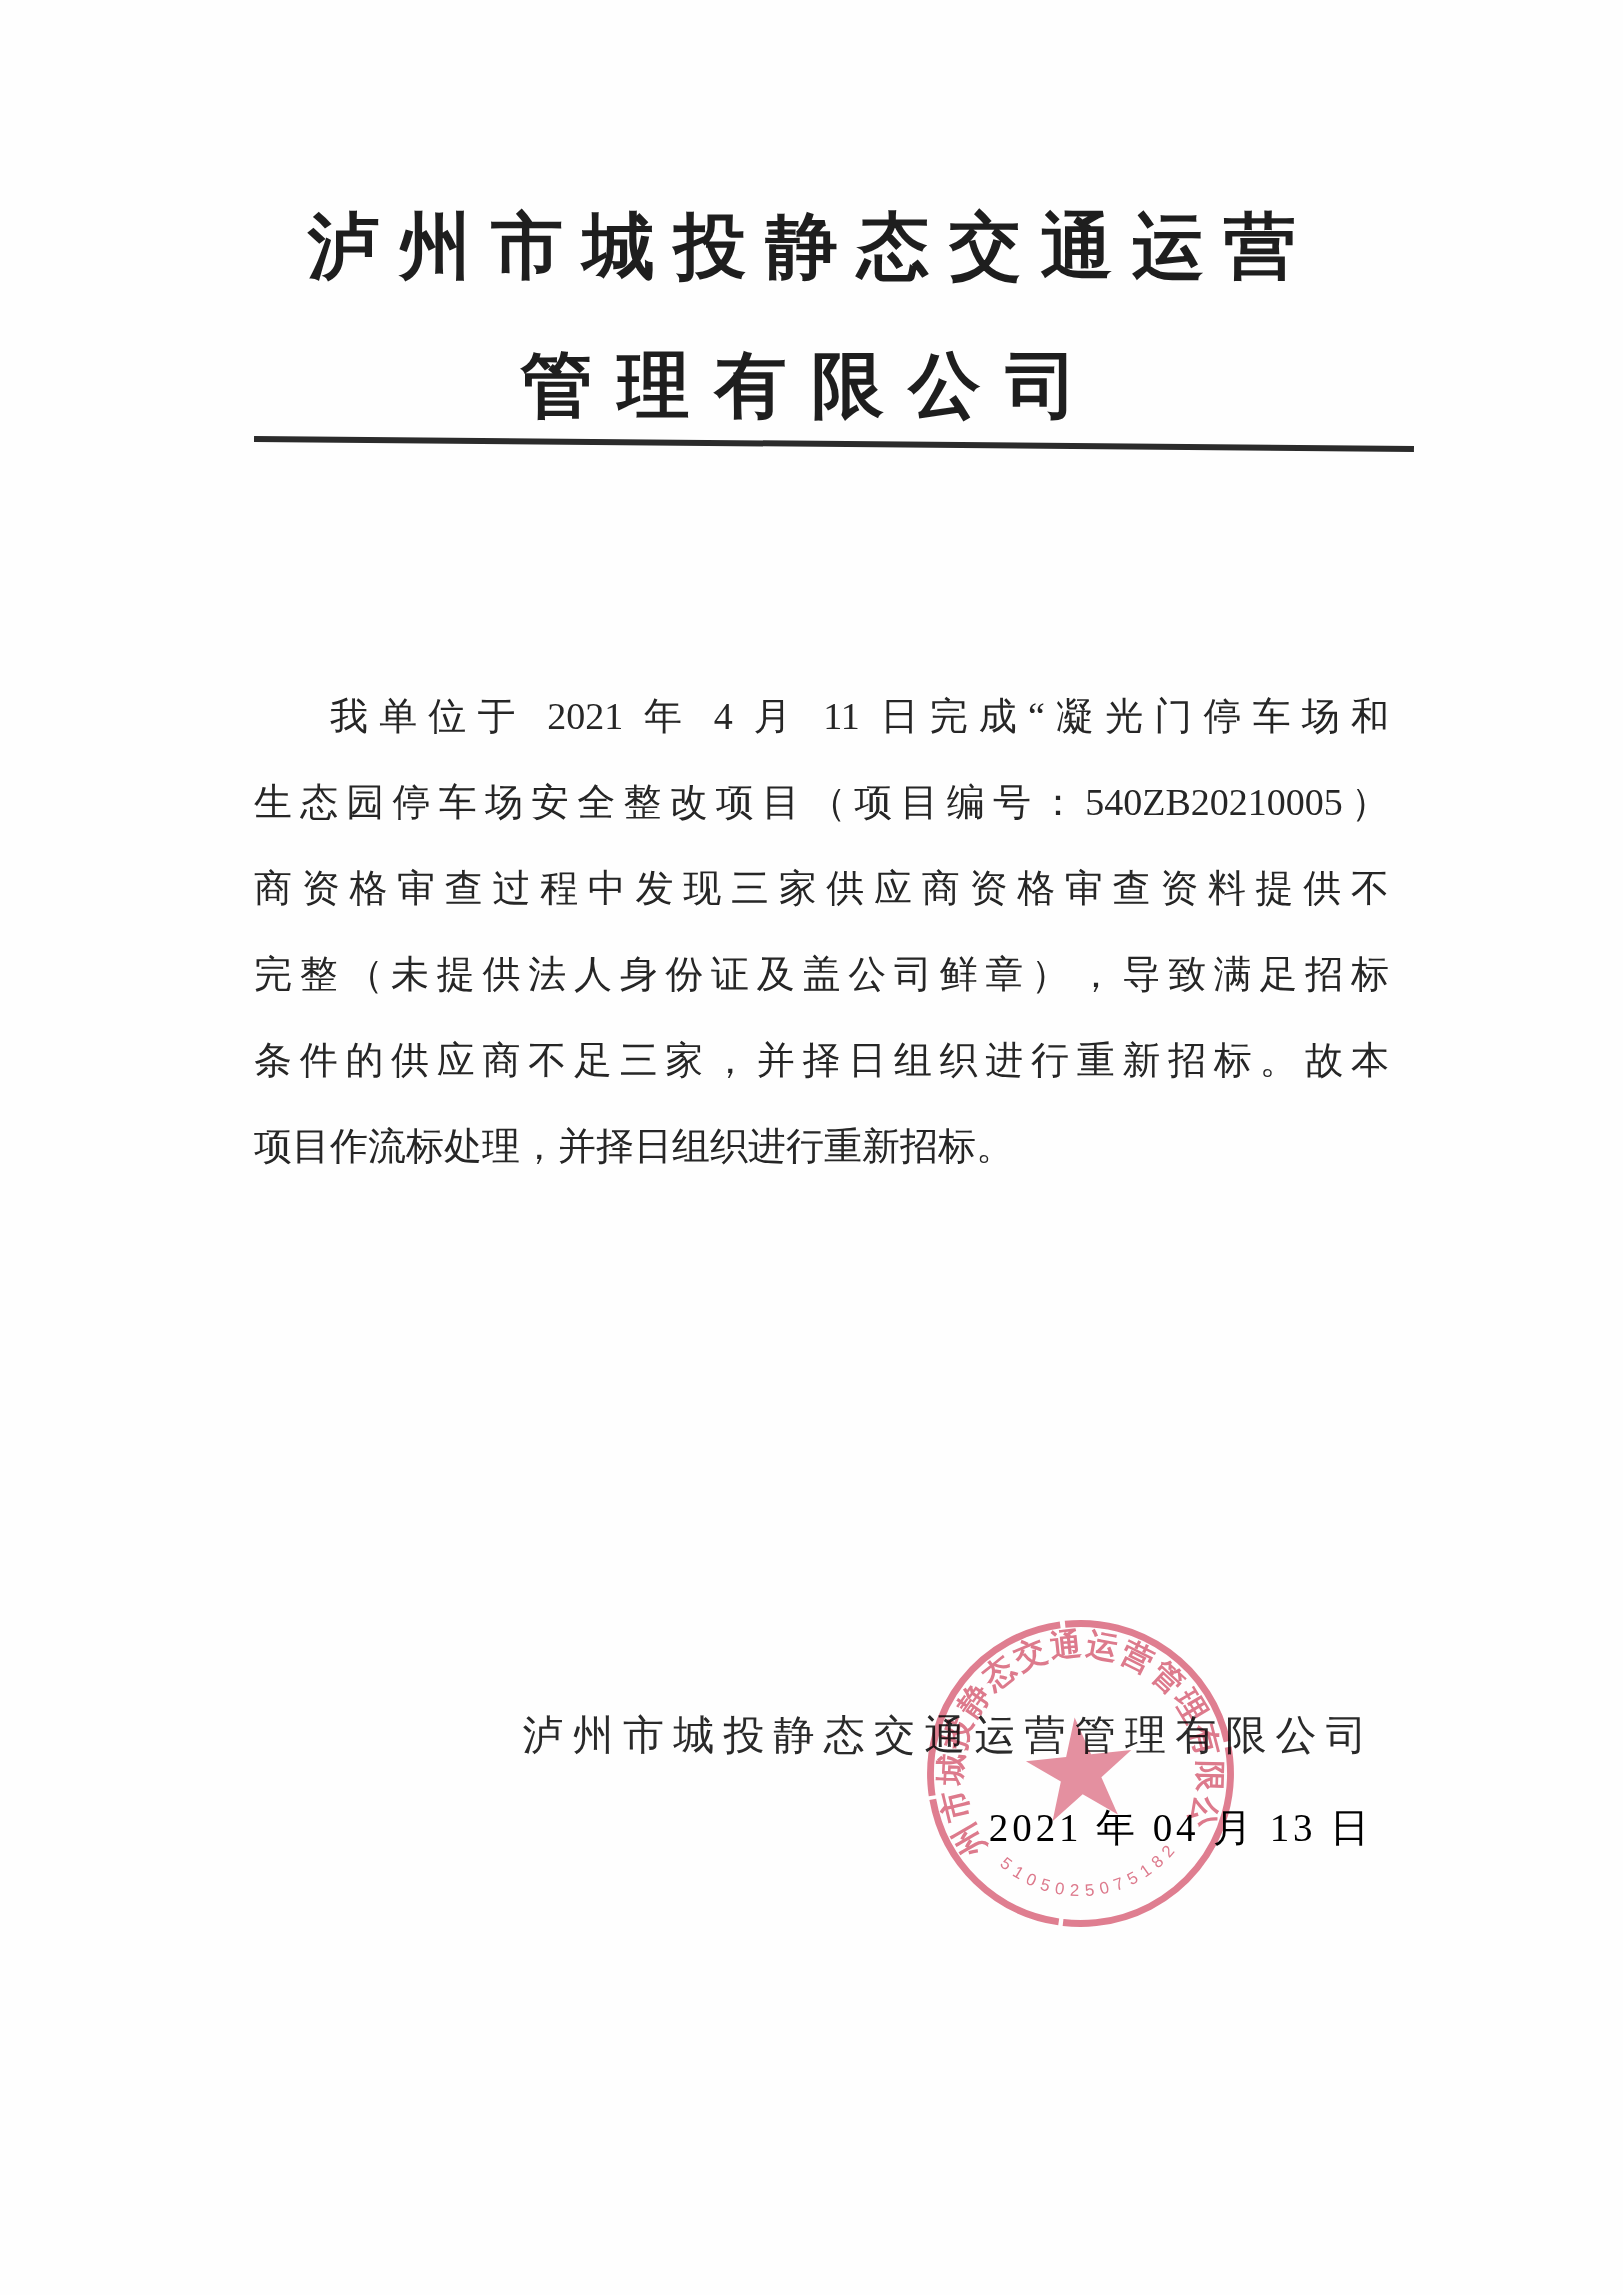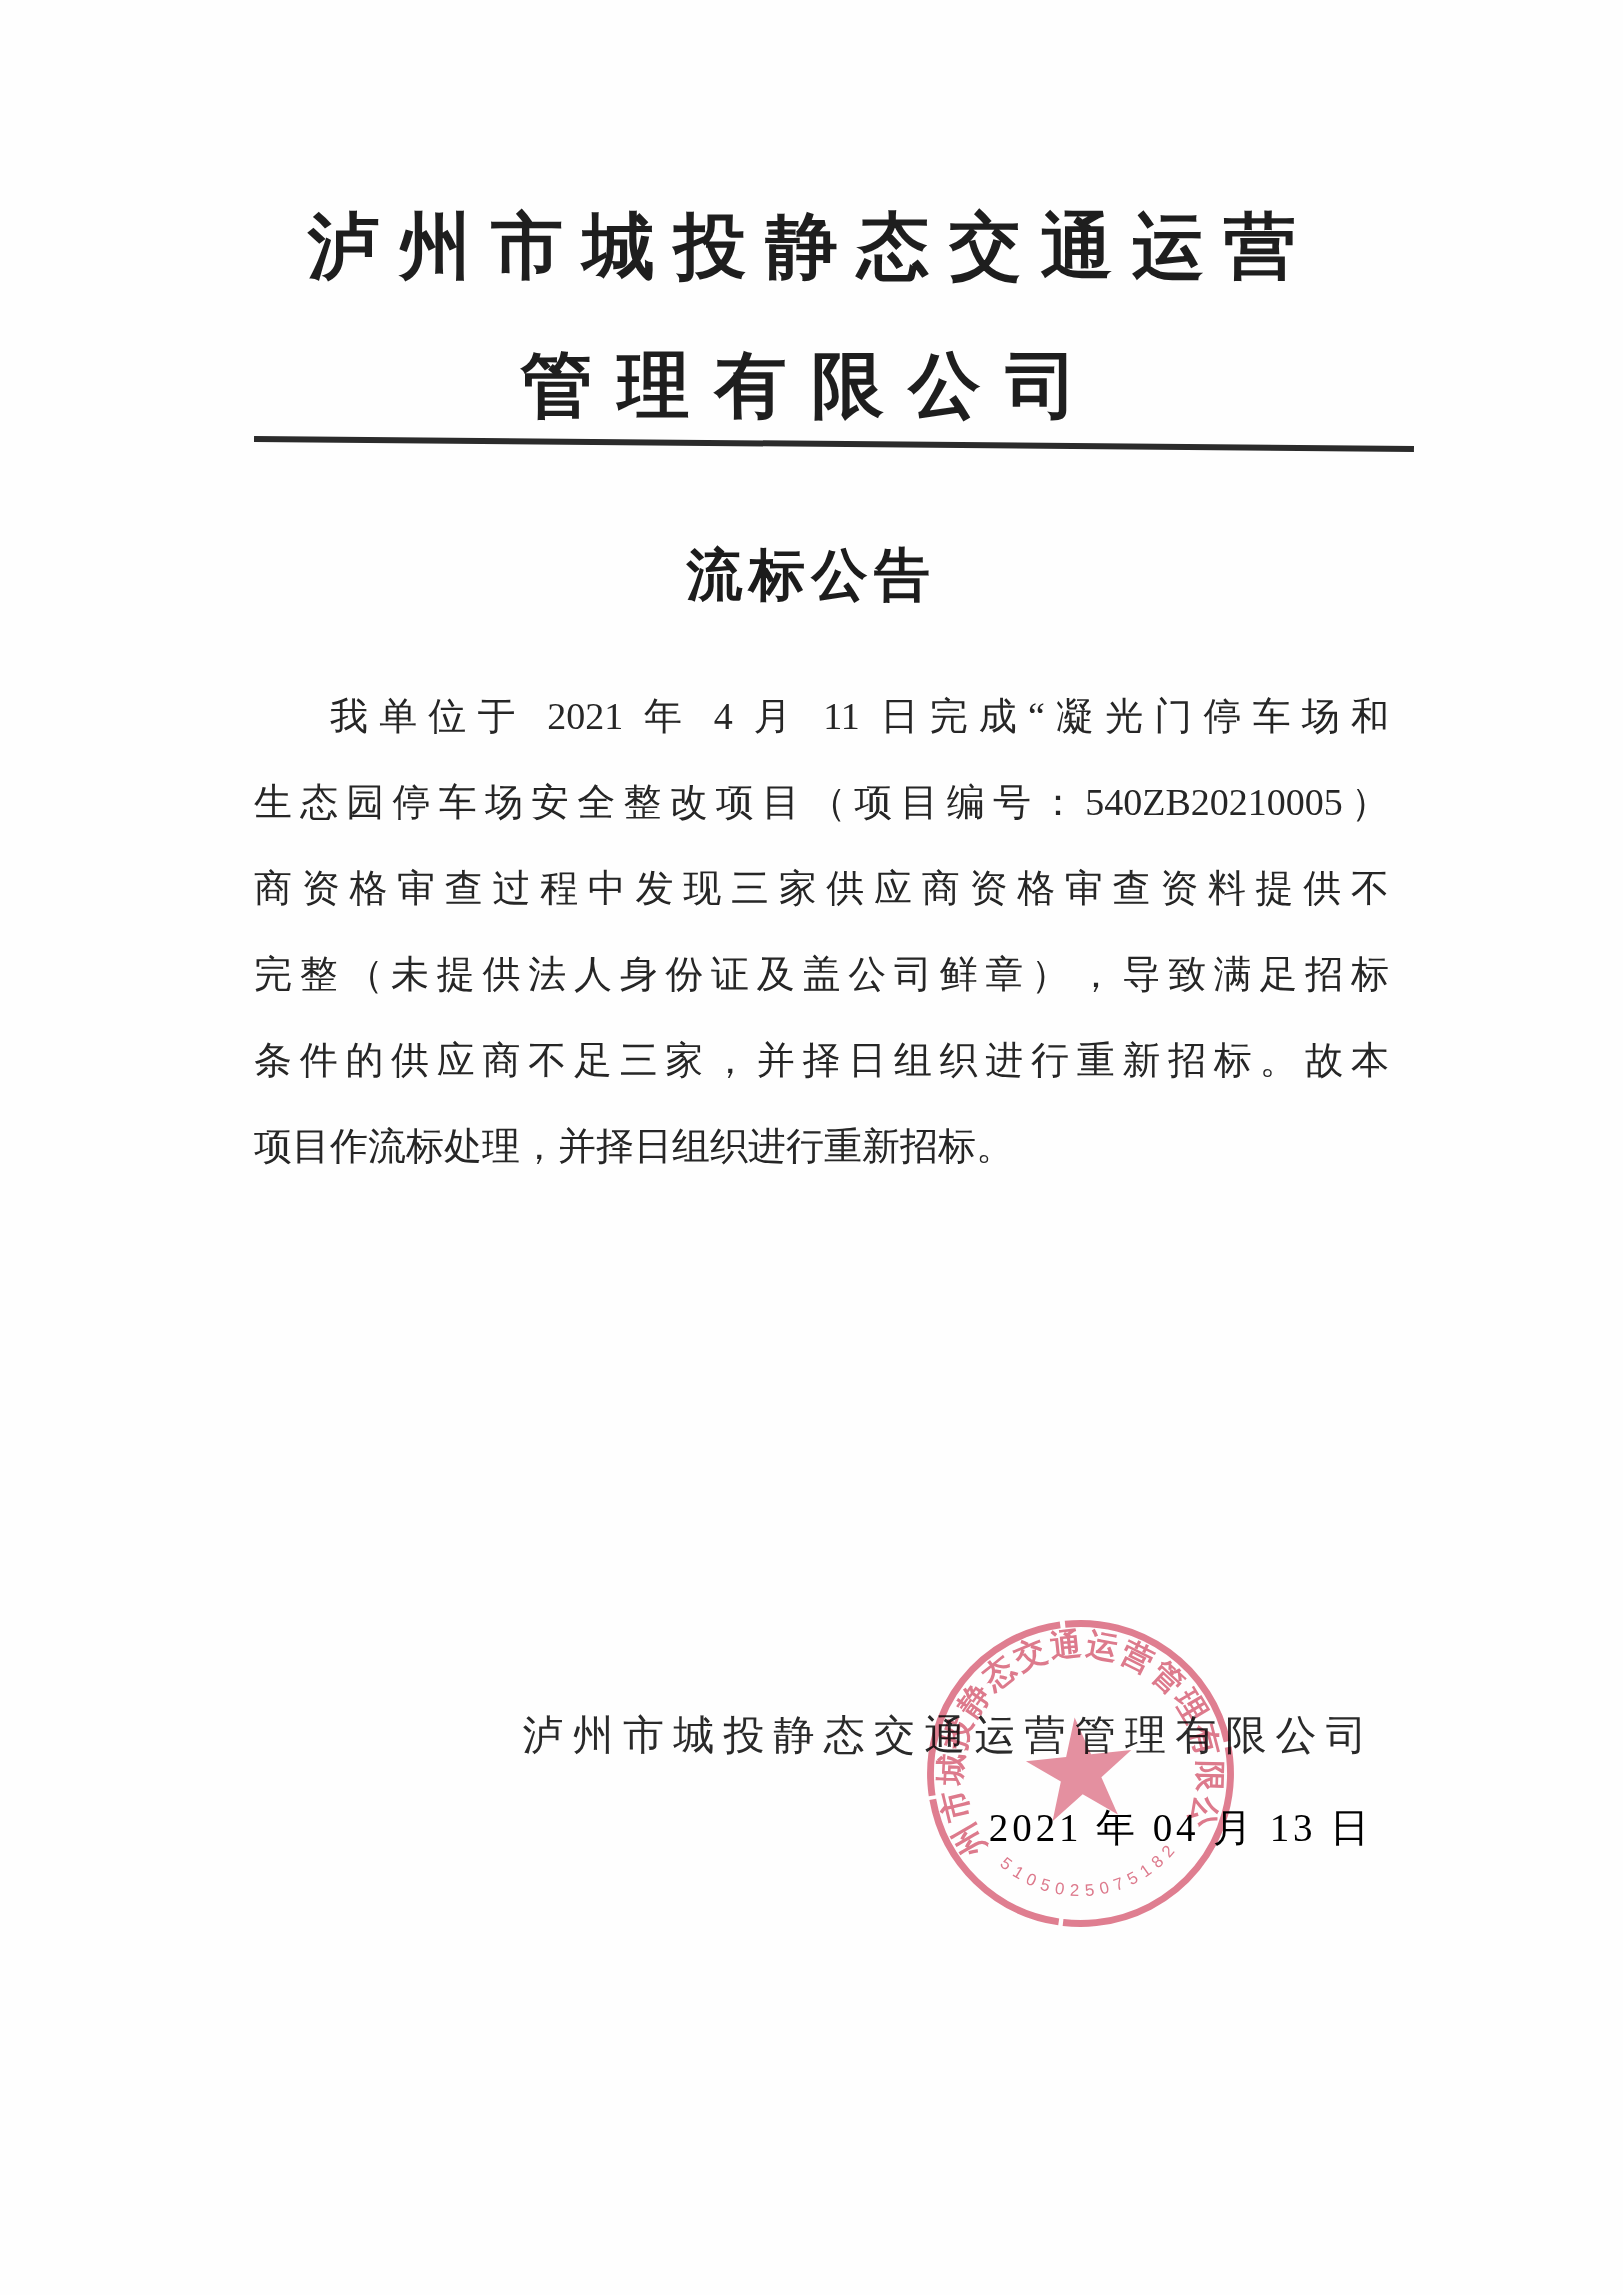--- a/index.html
+++ b/index.html
@@ -98,21 +98,20 @@
 
 <div class="page">
 
   <div class="title-block">
     <div class="title-line">泸州市城投静态交通运营</div>
     <div class="title-line second">管理有限公司</div>
   </div>
 
   <div class="divider"></div>
 
-  <div class="subtitle">流标公告</div>
 
   <div class="body-block">
     <div class="body-line indent">我单位于 2021 年 4 月 11 日完成“凝光门停车场和</div>
     <div class="body-line">生态园停车场安全整改项目（项目编号：540ZB20210005）</div>
     <div class="body-line">商资格审查过程中发现三家供应商资格审查资料提供不</div>
     <div class="body-line">完整（未提供法人身份证及盖公司鲜章），导致满足招标</div>
     <div class="body-line">条件的供应商不足三家，并择日组织进行重新招标。故本</div>
     <div class="body-line plain">项目作流标处理，并择日组织进行重新招标。</div>
   </div>
 

